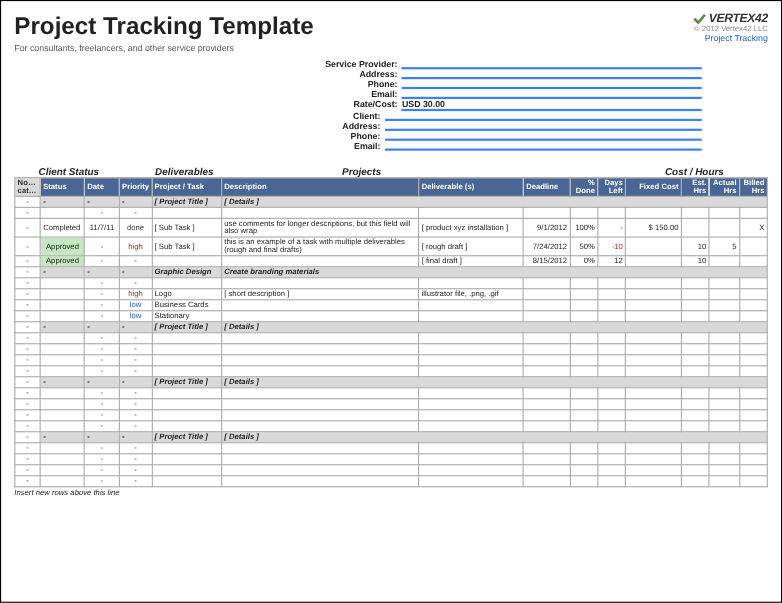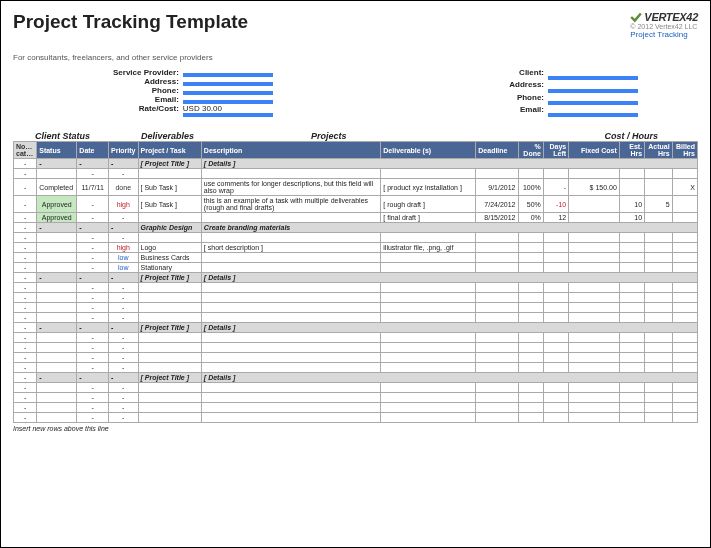--- a/index.html
+++ b/index.html
@@ -1,29 +1,29 @@
 <!DOCTYPE html>
 <html><head>
 <meta charset="utf-8">
 <style>
   * { margin:0; padding:0; box-sizing:border-box; }
   body { background:#fff; font-family:Arial,Helvetica,sans-serif; color:#222; border:1px solid #000; width:711px; height:548px; overflow:hidden; padding:10px 12px; position:relative; }
   .header { display:flex; justify-content:space-between; align-items:flex-start; }
-  .header h1 { font-size:19px; font-weight:bold; }
-  .header .sub { font-size:8px; color:#555; margin-top:20px; }
-  .logo-block { text-align:left; font-size:8px; }
+  .header h1 { font-size:22px; font-weight:bold; }
+  .header .sub { font-size:8px; color:#555; margin-top:2px; }
+  .logo-block { text-align:right; font-size:8px; }
   .logo-block .logo { display:flex; align-items:center; justify-content:flex-end; gap:2px; }
   .logo-block .logo svg { width:12px; height:12px; }
   .logo-block .logo-name { font-weight:bold; font-size:11px; letter-spacing:-0.3px; font-style:italic; color:#333; }
   .logo-block .copy { color:#888; font-size:7px; }
   .logo-block .link { color:#1a5fbf; font-size:8px; }
-  .infobar { display:flex; justify-content:space-between; margin-top:6px; padding:0 60px 0 100px; }
+  .infobar { display:flex; justify-content:space-between; margin-top:6px; padding:0 60px 0 100px;flex-direction:column; }
   .info-grid { display:grid; grid-template-columns:auto auto; column-gap:4px; row-gap:0; }
   .info-grid .lbl { text-align:right; font-size:8px; font-weight:bold; }
-  .info-grid .val { font-size:8px; font-weight:normal; min-width:90px; border-bottom:4px solid #3b82f6; }
+  .info-grid .val { font-size:8px; font-weight:bold; min-width:90px; border-bottom:2px solid #3b82f6; }
   .section-titles { display:flex; margin-top:14px; font-size:9px; font-style:italic; font-weight:bold; }
   table { border-collapse:collapse; width:100%; table-layout:fixed; }
   th, td { font-size:7px; padding:1px 2px; border:1px solid #aaa; overflow:hidden; white-space:nowrap; text-overflow:ellipsis; }
   th { background:#4a6694; color:#fff; font-weight:bold; text-align:left; }
   .group-hdr { background:#d9d9d9; font-weight:bold; font-style:italic; }
   .c-center { text-align:center; }
   .c-right { text-align:right; }
   .status-completed { background:#ffffff; }
   .status-approved { background:#c5e8c1; text-align:center; }
   .prio-done { color:#333; }

